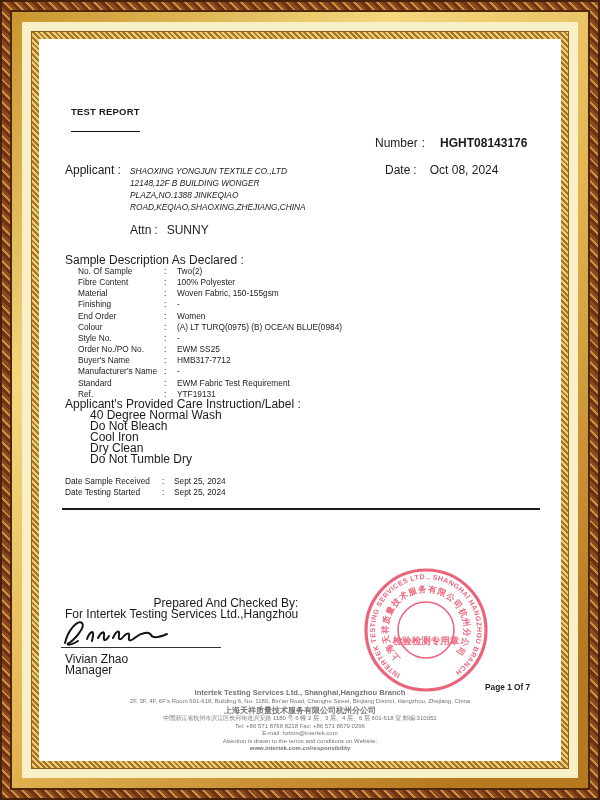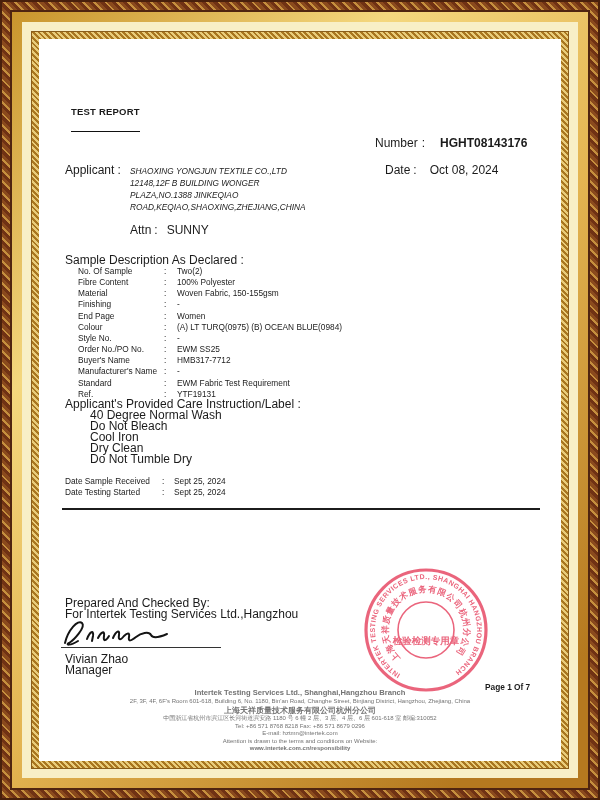--- a/index.html
+++ b/index.html
@@ -100,21 +100,21 @@
           <span class="flabel">Material</span>
           <span class="fcolon">:</span>
           <span>Woven Fabric, 150-155gsm</span>
         </div>
         <div class="frow">
           <span class="flabel">Finishing</span>
           <span class="fcolon">:</span>
           <span>-</span>
         </div>
         <div class="frow">
-          <span class="flabel">End Page</span>
+          <span class="flabel">End Order</span>
           <span class="fcolon">:</span>
           <span>Women</span>
         </div>
         <div class="frow">
           <span class="flabel">Colour</span>
           <span class="fcolon">:</span>
           <span>(A) LT TURQ(0975) (B) OCEAN BLUE(0984)</span>
         </div>
         <div class="frow">
           <span class="flabel">Style No.</span>
@@ -165,21 +165,21 @@
         </div>
         <div class="drow">
           <span class="dlabel">Date Testing Started</span>
           <span class="dcolon">:</span>
           <span>Sept 25, 2024</span>
         </div>
       </div>
 
       <div class="abs rule" style="left:23px;top:469px;width:478px;"></div>
 
-      <div class="abs t8" style="left:26px;top:559px;line-height:10.8px;">
+      <div class="abs t8" style="left:26px;top:559px;line-height:10.8px;text-align:right;">
         <div>Prepared And Checked By:</div>
         <div>For Intertek Testing Services Ltd.,Hangzhou</div>
       </div>
 
       <svg class="abs" style="left:22px;top:579px;" width="160" height="30" viewBox="0 0 160 30">
         <path d="M4,25 C7,12 17,1 21,5 C25,9 13,22 8,25 C4,27 9,28 17,23
                  M26,21 C29,13 33,12 32,18 L31,23
                  M37,20 C40,14 44,12 43,18 C42,24 45,23 48,18
                  M52,20 C55,13 59,11 58,17 C57,23 60,22 63,18 C66,15 69,14 68,19
                  C67,24 70,23 75,19 C80,15 88,13 90,17 C92,21 99,19 106,16" fill="none" stroke="#141414" stroke-width="2" stroke-linecap="round" stroke-linejoin="round"></path>

